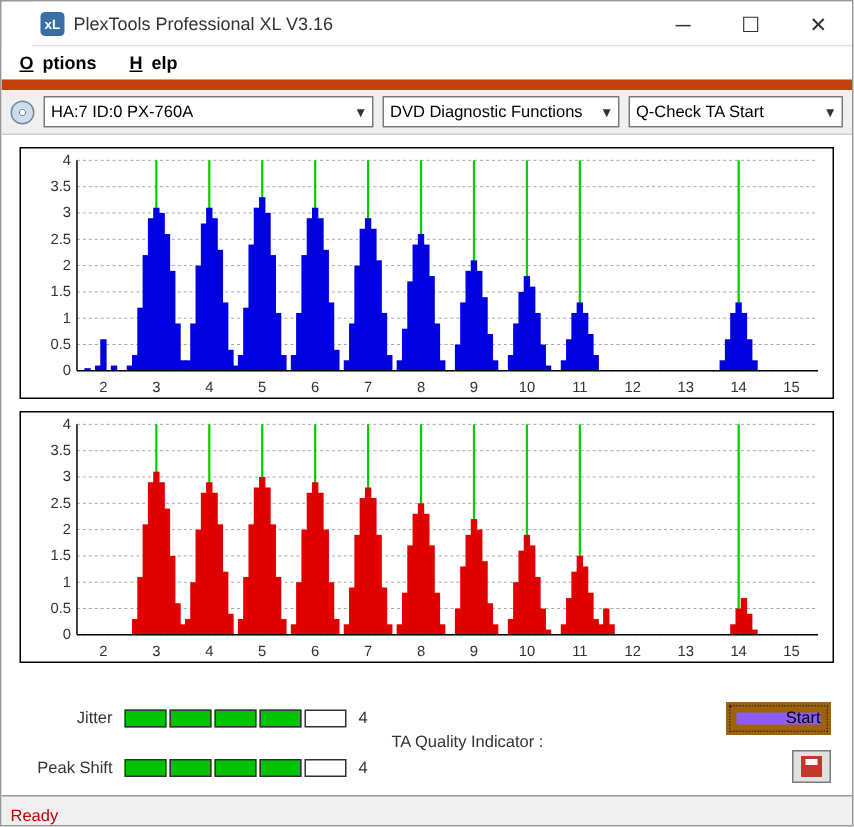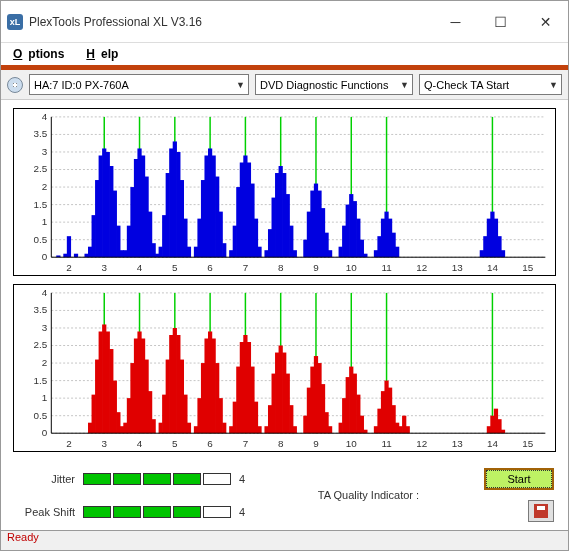--- a/index.html
+++ b/index.html
@@ -1,51 +1,51 @@
 <!DOCTYPE html>
 <html><head>
 <meta charset="utf-8">
 <style>
 * { margin: 0; padding: 0; box-sizing: border-box; }
 body { font-family: "Segoe UI", Tahoma, sans-serif; font-size: 12px; background: #fff; width: 569px; height: 551px; overflow: hidden; display: flex; flex-direction: column; border: 1px solid #999; }
-.titlebar { background: #fff; height: 42px; display: flex; align-items: center; padding: 0 0 0 6px; border-bottom: 1px solid #ddd; }
+.titlebar { background: #fff; height: 30px; display: flex; align-items: center; padding: 0 0 0 6px; border-bottom: 1px solid #ddd; margin-left: 20px; }
 .titlebar .icon { width: 16px; height: 16px; background: #3a6ea5; border-radius: 3px; margin-right: 6px; display: flex; align-items: center; justify-content: center; color: #fff; font-size: 9px; font-weight: bold; }
 .titlebar .title { flex: 1; color: #333; font-size: 12px; }
 .winbtns { display: flex; height: 100%; }
 .winbtn { width: 45px; display: flex; align-items: center; justify-content: center; color: #333; font-size: 14px; }
 .menubar { height: 22px; display: flex; align-items: center; padding: 0 6px; gap: 4px; background: #fff; font-weight: bold; }
 .menubar span { padding: 2px 6px; }
 .menubar span u { text-decoration: underline; }
-.toprow { display: flex; align-items: center; padding: 4px 6px; gap: 6px; background: #f0f0f0; border-top: 5px solid #c2410c; border-bottom: 1px solid #ccc; }
+.toprow { display: flex; align-items: center; padding: 4px 6px; gap: 6px; background: #f0f0f0; border-top: 7px solid #c2410c; border-bottom: 1px solid #ccc; }
 .diskicon { width: 16px; height: 16px; border-radius: 50%; background: radial-gradient(circle at 50% 50%, #fff 0 18%, #888 18% 22%, #cde 22% 100%); border: 1px solid #789; }
 .combo { border: 1px solid #7a7a7a; background: #fff; height: 21px; display: flex; align-items: center; padding: 0 4px; position: relative; font-size: 11px; }
 .combo .arrow { position: absolute; right: 3px; top: 50%; transform: translateY(-50%); font-size: 9px; color: #333; }
 .combo.dev { flex: 0 0 220px; }
 .combo.fn { flex: 0 0 158px; }
 .combo.test { flex: 1; }
 .charts { flex: 1; padding: 8px 12px 0 12px; background: #fff; display: flex; flex-direction: column; gap: 8px; }
 .chartbox { border: 1px solid #000; background: #fff; position: relative; height: 168px; }
 .chartbox svg { width: 100%; height: 100%; display: block; }
 .bottompanel { padding: 10px 14px 8px 14px; background: #fff; display: flex; align-items: center; gap: 8px; }
 .metrics { display: flex; flex-direction: column; gap: 21px; }
 .metricrow { display: flex; align-items: center; gap: 8px; }
 .metriclabel { width: 60px; text-align: right; color: #333; font-size: 11px; }
 .segbar { display: flex; gap: 2px; }
 .seg { width: 28px; height: 12px; border: 1px solid #333; }
 .seg.filled { background: #00c400; }
 .segval { width: 14px; color: #333; font-size: 11px; }
-.quality { flex: 1; display: flex; flex-direction: column; align-items: center; gap: 4px; }
+.quality { flex: 1; display: flex; flex-direction: row; align-items: center; gap: 4px; }
 .qlabel { font-size: 11px; color: #333; }
 .qval { font-size: 20px; font-weight: bold; color: #008000; }
 .rightbtns { display: flex; flex-direction: column; gap: 10px; align-items: flex-end; }
-.btn { width: 70px; height: 22px; border: 2px solid #a16207; background: #bef264; display: flex; align-items: center; justify-content: center; font-size: 11px; outline: 1px dotted #333; outline-offset: -3px; }
+.btn { width: 70px; height: 22px; border: 7px solid #a16207; background: #8b5cf6; display: flex; align-items: center; justify-content: flex-end; font-size: 11px; outline: 1px dotted #333; outline-offset: -3px; }
 .iconbtn { width: 26px; height: 22px; border: 1px solid #7a7a7a; background: #e1e1e1; display: flex; align-items: center; justify-content: center; }
 .floppy { width: 14px; height: 14px; background: #c0392b; position: relative; }
 .floppy::after { content: ""; position: absolute; top: 2px; left: 3px; width: 8px; height: 4px; background: #fff; }
-.statusbar { height: 20px; border-top: 1px solid #999; background: #f0f0f0; display: flex; align-items: flex-start; padding: 0 6px; font-size: 11px; color: #c00000; }
+.statusbar { height: 20px; border-top: 1px solid #999; background: #f0f0f0; display: flex; align-items: flex-end; padding: 0 6px; font-size: 11px; color: #c00000; }
 </style>
 </head>
 <body>
 
 <div class="titlebar">
   <div class="icon">xL</div>
   <div class="title">PlexTools Professional XL V3.16</div>
   <div class="winbtns">
     <div class="winbtn">─</div>
     <div class="winbtn">☐</div>

